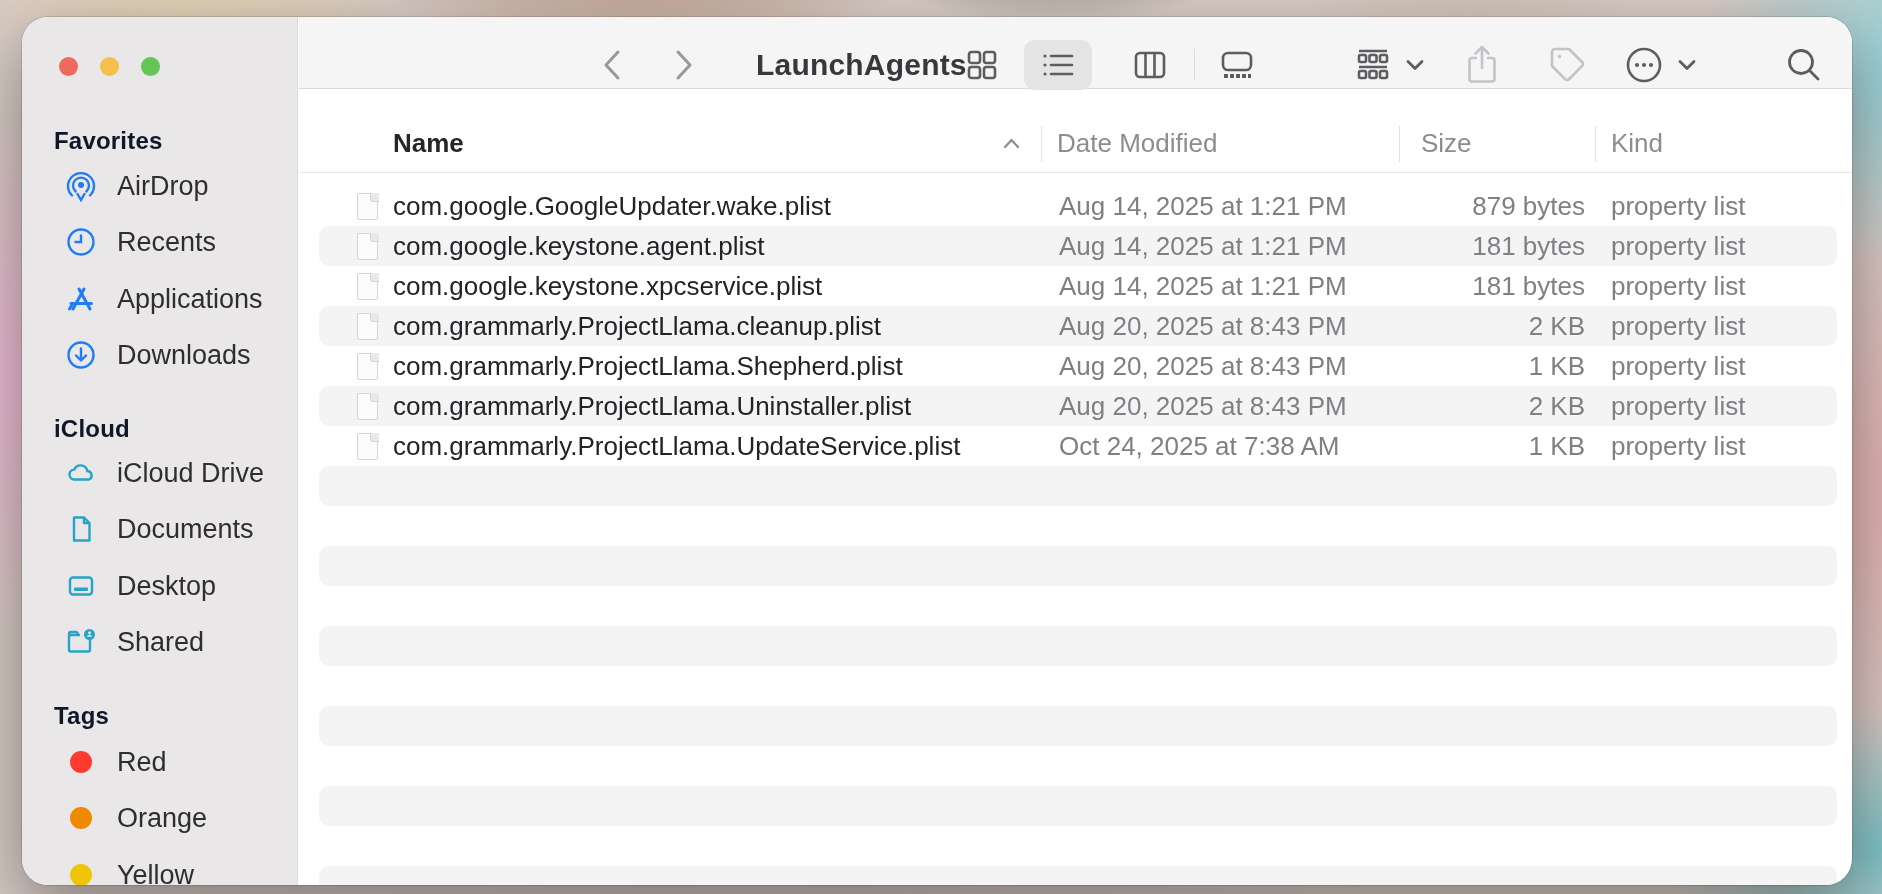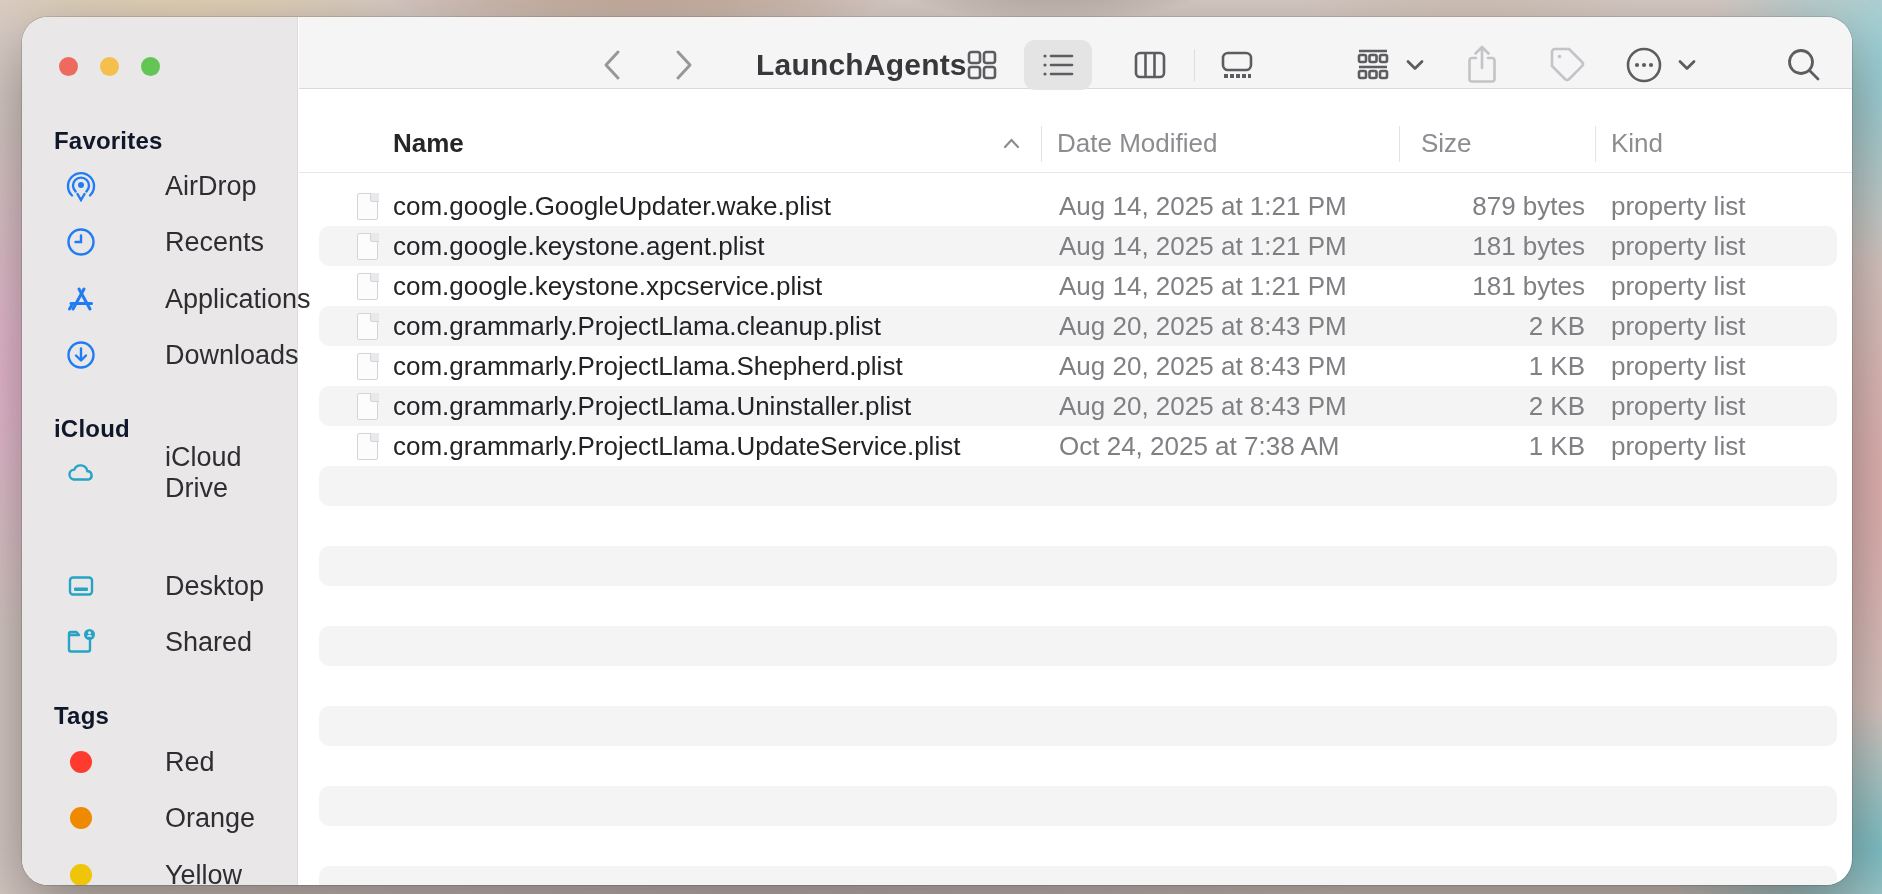--- a/index.html
+++ b/index.html
@@ -33,21 +33,21 @@
   .traffic { position:absolute; top:40px; left:37px; display:flex; gap:22px; }
   .traffic span { width:19px; height:19px; border-radius:50%; display:block; }
   .t-close { background:#ee6a5e; } .t-min { background:#f5bf4e; } .t-zoom { background:#62c554; }
 
   .side-label {
     position:absolute; left:32px; font-size:24px; font-weight:700; color:#0f172a;
     letter-spacing:.2px;
   }
   .side-item {
     position:absolute; left:14px; right:10px; height:46px; border-radius:10px;
-    display:flex; align-items:center; font-size:27px; color:#2e2e32;gap:48px;
+    display:flex; align-items:center; font-size:27px; color:#2e2e32;
   }
   .side-item .sicon {
     width:34px; height:34px; margin-left:28px; margin-right:19px;
     display:flex; align-items:center; justify-content:center; flex:0 0 auto;
   }
   .blue { color:#1f7cf5; } .teal { color:#27a4c5; }
   .dot { width:22px; height:22px; border-radius:50%; display:block; }
 
   
   .main { position:absolute; left:277px; right:0; top:0; bottom:0; }
@@ -165,20 +165,29 @@
 
     <div class="side-item" style="top:433px">
       <span class="sicon teal">
         <svg width="34" height="34" viewBox="0 0 34 34" fill="none" stroke="currentColor" stroke-width="2.4" stroke-linecap="round">
           <path d="M9.5 23.5 a5 5 0 0 1 .8-9.9 a6.8 6.8 0 0 1 13 1.4 a4.4 4.4 0 0 1 1.5 8.5 z"></path>
         </svg>
       </span>
       <span>iCloud Drive</span>
     </div>
 
+    <div class="side-item" style="top:489px">
+      <span class="sicon teal">
+        <svg width="32" height="32" viewBox="0 0 32 32" fill="none" stroke="currentColor" stroke-width="2.4" stroke-linejoin="round">
+          <path d="M9 4.5 H19 L24.5 10 V27.5 H9 Z"></path>
+          <path d="M19 4.5 V10 H24.5"></path>
+        </svg>
+      </span>
+      <span>Documents</span>
+    </div>
 
     <div class="side-item" style="top:546px">
       <span class="sicon teal">
         <svg width="32" height="32" viewBox="0 0 32 32" fill="none" stroke="currentColor" stroke-width="2.4">
           <rect x="5" y="7.5" width="22" height="17" rx="3"></rect>
           <rect x="9" y="17.5" width="14" height="3.5" rx="1" fill="currentColor" stroke="none"></rect>
         </svg>
       </span>
       <span>Desktop</span>
     </div>

